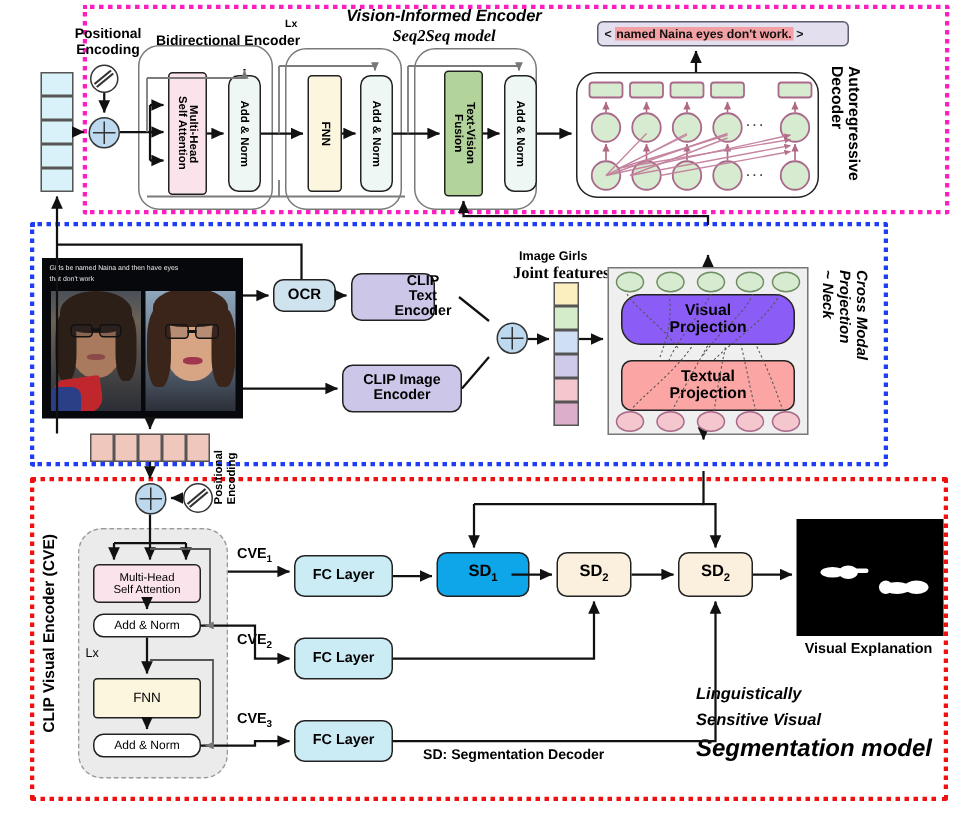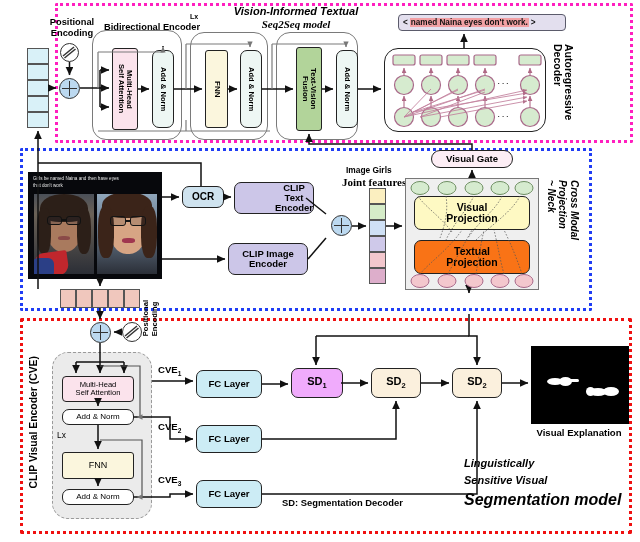--- a/index.html
+++ b/index.html
@@ -93,21 +93,21 @@
 </style>
 </head>
 <body>
 
 <div id="root">
 
   <div class="frame" id="frame-top" style="left:55px; top:3px; width:578px; height:140px;"></div>
   <div class="frame" id="frame-mid" style="left:20px; top:148px; width:572px; height:163px;"></div>
   <div class="frame" id="frame-bottom" style="left:20px; top:318px; width:612px; height:216px;"></div>
 
-  <div class="lbl i c" style="left:206px; top:5px; width:180px; font-size:11px;">Vision-Informed Textual</div>
+  <div class="lbl i c" style="left:206px; top:5px; width:180px; font-size:11px;">Vision-Informed Encoder</div>
   <div class="lbl i c" style="left:206px; top:18px; width:180px; font-size:11px;font-family:Liberation Serif, serif;">Seq2Seq model</div>
 
   <div class="lbl b c" style="left:36px; top:17px; width:72px; font-size:9.3px;">Positional</div>
   <div class="lbl b c" style="left:36px; top:28px; width:72px; font-size:9.3px;">Encoding</div>
 
   <div class="lbl b" style="left:104px; top:22px; font-size:9.3px;">Bidirectional Encoder</div>
   <div class="lbl b" style="left:190px; top:13px; font-size:7px;">Lx</div>
 
   <div class="strip vcol" style="left:27px; top:48px; width:22px; height:80px;">
     <div class="cell" style="flex:1; background:#d9f1f8;"></div>
@@ -199,21 +199,21 @@
       <div style="position:absolute;left:33px;top:22px;width:16px;height:10px;border:1.8px solid #141414;border-radius:3px;background:rgba(50,45,45,.2);"></div>
       <div style="position:absolute;left:28px;top:26px;width:6px;height:1.8px;background:#141414;"></div>
       <div style="position:absolute;left:25px;top:44px;width:13px;height:5px;border-radius:40%;background:#a0374f;"></div>
     </div>
   </div>
 
   <div class="box" style="left:182px; top:186px; width:42px; height:22px; background:#cfe3ef; font-size:10px;">
     <span>OCR</span>
   </div>
 
-  <div class="box" style="left:234px; top:182px; width:80px; height:32px; background:#ccc6e8; font-size:9.5px;padding-left:40px;">
+  <div class="box" style="left:234px; top:182px; width:56px; height:32px; background:#ccc6e8; font-size:9.5px;padding-left:40px;">
     <div>
       <span>CLIP Text</span><br>
       <span>Encoder</span>
     </div>
   </div>
 
   <div class="box" style="left:228px; top:243px; width:80px; height:32px; background:#ccc6e8; font-size:9.5px;">
     <div>
       <span>CLIP Image</span><br>
       <span>Encoder</span>
@@ -227,36 +227,33 @@
   <div class="strip vcol" style="left:369px; top:188px; width:17px; height:96px;">
     <div class="cell" style="flex:1;background:#fbefc0;"></div>
     <div class="cell" style="flex:1;background:#d5ecc8;"></div>
     <div class="cell" style="flex:1;background:#cfe0f5;"></div>
     <div class="cell" style="flex:1;background:#cfc9ea;"></div>
     <div class="cell" style="flex:1;background:#f3c7cd;"></div>
     <div class="cell" style="flex:1;background:#ddaecb;"></div>
   </div>
 
   <div style="position:absolute;left:405px;top:178px;width:134px;height:112px;background:#efefef;border:1.4px solid #777;"></div>
-  <div class="box" style="left:414px; top:196px; width:116px; height:34px; background:#fef9c3; font-size:10.5px;">
+  <div class="box" style="left:414px; top:196px; width:116px; height:34px; background:#8b5cf6; font-size:10.5px;border-radius:13px;">
     <div>
       <span>Visual</span><br>
       <span>Projection</span>
     </div>
   </div>
-  <div class="box" style="left:414px; top:240px; width:116px; height:34px; background:#f97316; font-size:10.5px;">
+  <div class="box" style="left:414px; top:240px; width:116px; height:34px; background:#fca5a5; font-size:10.5px;">
     <div>
       <span>Textual</span><br>
       <span>Projection</span>
     </div>
   </div>
 
-  <div class="box" style="left:431px; top:150px; width:82px; height:18px; border-radius:9px; background:#fdeef5; font-size:9.6px;">
-    <span>Visual Gate</span>
-  </div>
 
   <div class="vert" style="position:absolute;left:545px;top:180px;font-size:10px;font-style:italic;font-weight:700;line-height:1.15;">
     <span>Cross Modal</span><br>
     <span>Projection</span><br>
     <span>~ Neck</span>
   </div>
 
   <div class="strip" style="left:60px; top:289px; width:80px; height:19px;">
     <div class="cell" style="flex:1;background:#f0c7bd;"></div>
     <div class="cell" style="flex:1;background:#f0c7bd;"></div>
@@ -310,21 +307,21 @@
   <div class="box" style="left:196px; top:370px; width:66px; height:28px; background:#ccecf5; font-size:9.6px;">
     <span>FC Layer</span>
   </div>
   <div class="box" style="left:196px; top:425px; width:66px; height:28px; background:#ccecf5; font-size:9.6px;">
     <span>FC Layer</span>
   </div>
   <div class="box" style="left:196px; top:480px; width:66px; height:28px; background:#ccecf5; font-size:9.6px;">
     <span>FC Layer</span>
   </div>
 
-  <div class="box" style="left:291px; top:368px; width:52px; height:30px; background:#f0abfc; font-size:11px;">
+  <div class="box" style="left:291px; top:368px; width:62px; height:30px; background:#0ea5e9; font-size:11px;">
     <span><span>SD</span><sub style="font-size:7.5px;">1</sub></span>
   </div>
   <div class="box" style="left:371px; top:368px; width:50px; height:30px; background:#fbf0dd; font-size:11px;">
     <span><span>SD</span><sub style="font-size:7.5px;">2</sub></span>
   </div>
   <div class="box" style="left:452px; top:368px; width:50px; height:30px; background:#fbf0dd; font-size:11px;">
     <span><span>SD</span><sub style="font-size:7.5px;">2</sub></span>
   </div>
 
   <div class="lbl b" style="left:282px; top:498px; font-size:9.4px;">SD: Segmentation Decoder</div>

